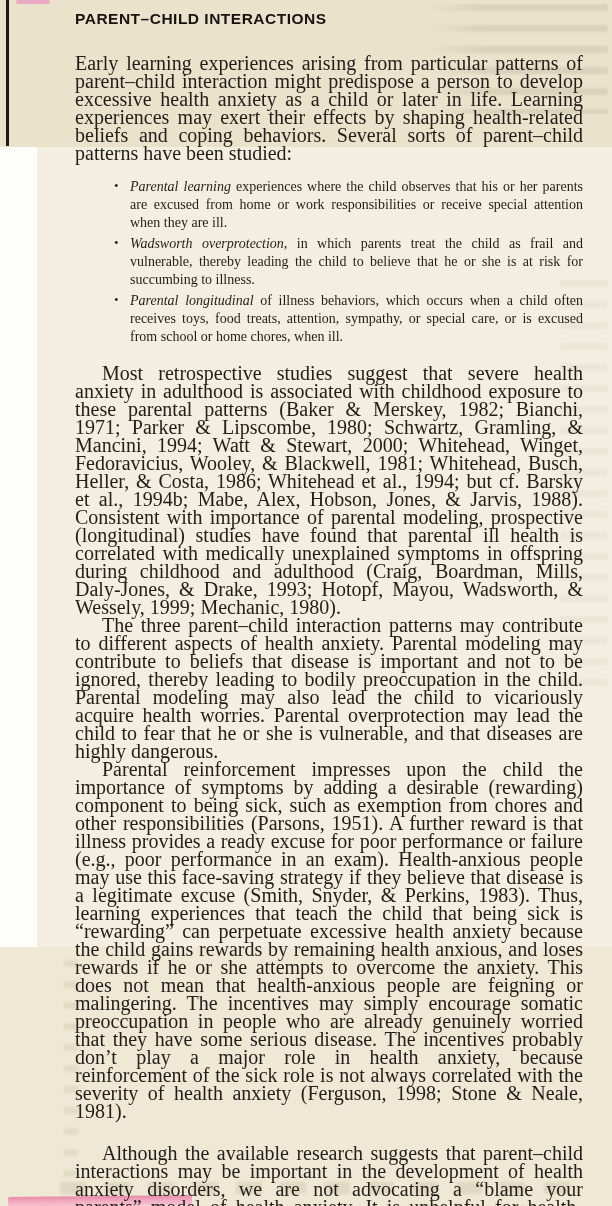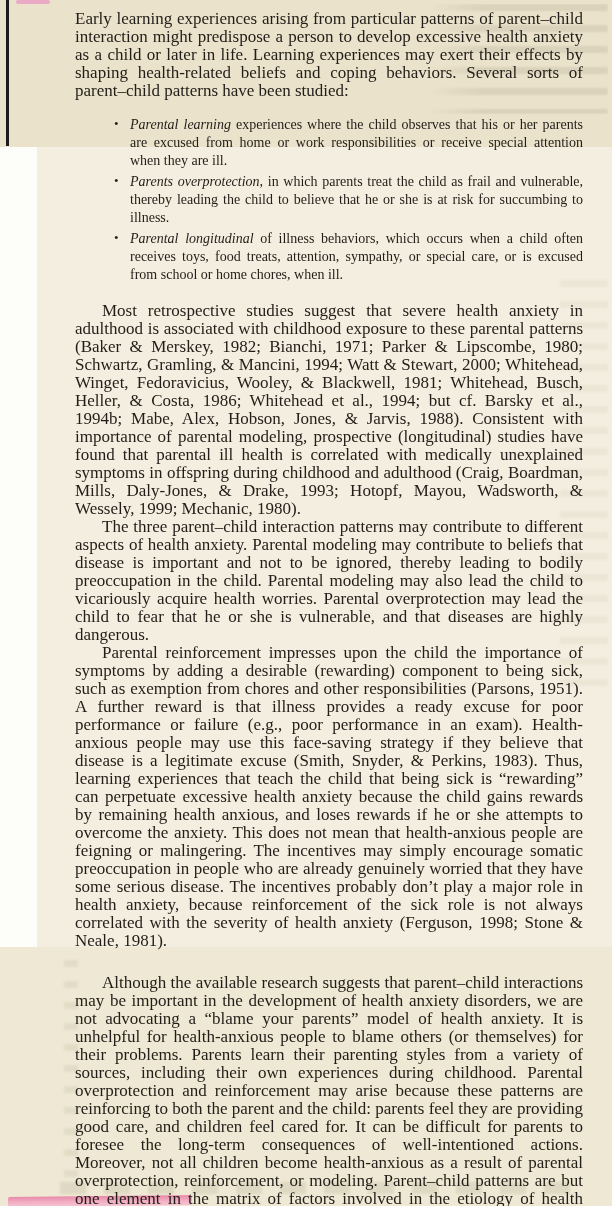--- a/index.html
+++ b/index.html
@@ -41,21 +41,21 @@
   .bleed-leftdots   { left:64px;  top:960px; width:14px; height:225px; opacity:0.25; }
 
   
   .content { position:absolute; left:75px; top:10px; width:508px; }
   h1.heading {
     margin:0 0 26px 0;
     font-family:"Liberation Sans", sans-serif;
     font-size:15.5px; font-weight:bold; letter-spacing:0.5px;
     color:#161310;
   }
-  p { margin:0; font-size:17px; line-height:18px; text-align:justify; }
+  p { margin:0; font-size:20px; line-height:18px; text-align:justify; }
   p.intro { margin-bottom:16px; }
   p.indented { text-indent:27px; }
   p.section-gap { margin-top:24px; }
 
   ul.patterns { list-style:none; margin:0 0 18px 0; padding:0 0 0 55px; }
   ul.patterns li { position:relative; margin:0 0 3px 0;
     font-size:14px; line-height:18px; text-align:justify; }
   ul.patterns .bullet { position:absolute; left:-16px; top:-1px; font-size:13px; }
   ul.patterns i { font-style:italic; }
 </style>
@@ -72,29 +72,30 @@
   <div class="spine-line"></div>
   <div class="pink-top"></div>
   <div class="pink-bottom"></div>
   <div class="bleed bleed-topright"></div>
   <div class="bleed bleed-rightcol"></div>
   <div class="bleed bleed-bottomline"></div>
   <div class="bleed bleed-leftdots"></div>
 
   <div class="content">
 
+    <h1 class="heading">PARENT–CHILD INTERACTIONS</h1>
 
     <p class="intro">Early learning experiences arising from particular patterns of parent–child interaction might predispose a person to develop excessive health anxiety as a child or later in life. Learning experiences may exert their effects by shaping health-related beliefs and coping behaviors. Several sorts of parent–child patterns have been studied:</p>
 
     <ul class="patterns">
       <li>
         <span class="bullet">•</span><i>Parental learning</i><span> experiences where the child observes that his or her parents are excused from home or work responsibilities or receive special attention when they are ill.</span>
       </li>
       <li>
-        <span class="bullet">•</span><i>Parents overprotection</i><span>, in which parents treat the child as frail and vulnerable, thereby leading the child to believe that he or she is at risk for succumbing to illness.</span>
+        <span class="bullet">•</span><i>Wadsworth overprotection</i><span>, in which parents treat the child as frail and vulnerable, thereby leading the child to believe that he or she is at risk for succumbing to illness.</span>
       </li>
       <li>
         <span class="bullet">•</span><i>Parental longitudinal</i><span> of illness behaviors, which occurs when a child often receives toys, food treats, attention, sympathy, or special care, or is excused from school or home chores, when ill.</span>
       </li>
     </ul>
 
     <p class="indented">Most retrospective studies suggest that severe health anxiety in adulthood is associated with childhood exposure to these parental patterns (Baker &amp; Merskey, 1982; Bianchi, 1971; Parker &amp; Lipscombe, 1980; Schwartz, Gramling, &amp; Mancini, 1994; Watt &amp; Stewart, 2000; Whitehead, Winget, Fedoravicius, Wooley, &amp; Blackwell, 1981; Whitehead, Busch, Heller, &amp; Costa, 1986; Whitehead et al., 1994; but cf. Barsky et al., 1994b; Mabe, Alex, Hobson, Jones, &amp; Jarvis, 1988). Consistent with importance of parental modeling, prospective (longitudinal) studies have found that parental ill health is correlated with medically unexplained symptoms in offspring during childhood and adulthood (Craig, Boardman, Mills, Daly-Jones, &amp; Drake, 1993; Hotopf, Mayou, Wadsworth, &amp; Wessely, 1999; Mechanic, 1980).</p>
     <p class="indented">The three parent–child interaction patterns may contribute to different aspects of health anxiety. Parental modeling may contribute to beliefs that disease is important and not to be ignored, thereby leading to bodily preoccupation in the child. Parental modeling may also lead the child to vicariously acquire health worries. Parental overprotection may lead the child to fear that he or she is vulnerable, and that diseases are highly dangerous.</p>
     <p class="indented">Parental reinforcement impresses upon the child the importance of symptoms by adding a desirable (rewarding) component to being sick, such as exemption from chores and other responsibilities (Parsons, 1951). A further reward is that illness provides a ready excuse for poor performance or failure (e.g., poor performance in an exam). Health-anxious people may use this face-saving strategy if they believe that disease is a legitimate excuse (Smith, Snyder, &amp; Perkins, 1983). Thus, learning experiences that teach the child that being sick is “rewarding” can perpetuate excessive health anxiety because the child gains rewards by remaining health anxious, and loses rewards if he or she attempts to overcome the anxiety. This does not mean that health-anxious people are feigning or malingering. The incentives may simply encourage somatic preoccupation in people who are already genuinely worried that they have some serious disease. The incentives probably don’t play a major role in health anxiety, because reinforcement of the sick role is not always correlated with the severity of health anxiety (Ferguson, 1998; Stone &amp; Neale, 1981).</p>
     <p class="indented section-gap">Although the available research suggests that parent–child interactions may be important in the development of health anxiety disorders, we are not advocating a “blame your parents” model of health anxiety. It is unhelpful for health-anxious people to blame others (or themselves) for their problems. Parents learn their parenting styles from a variety of sources, including their own experiences during childhood. Parental overprotection and reinforcement may arise because these patterns are reinforcing to both the parent and the child: parents feel they are providing good care, and children feel cared for. It can be difficult for parents to foresee the long-term consequences of well-intentioned actions. Moreover, not all children become health-anxious as a result of parental overprotection, reinforcement, or modeling. Parent–child patterns are but one element in the matrix of factors involved in the etiology of health anxiety disorders.</p>

